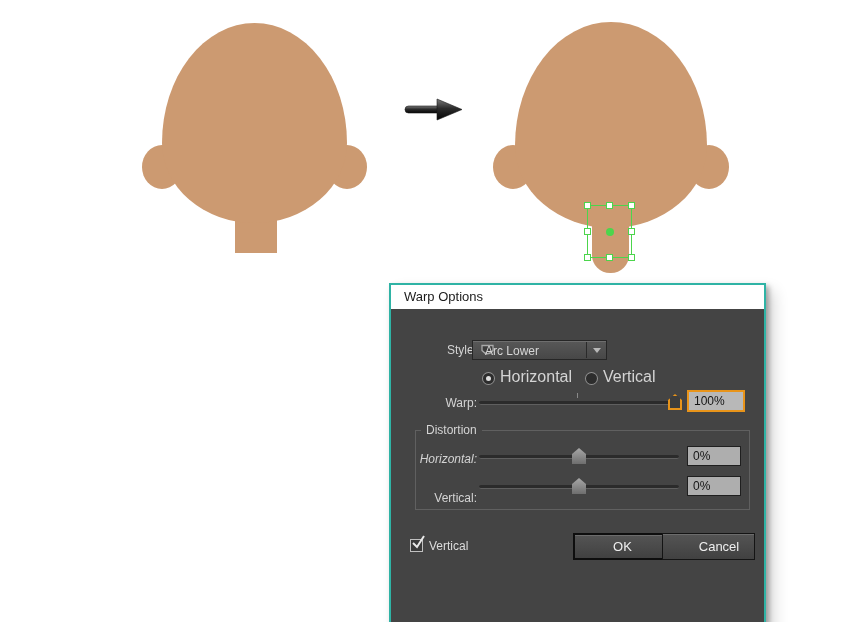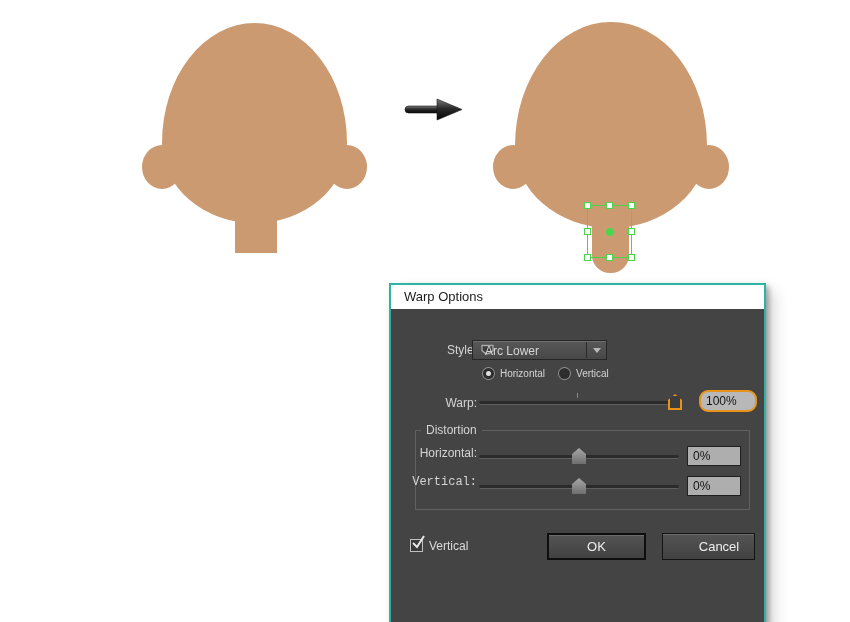--- a/index.html
+++ b/index.html
@@ -61,21 +61,21 @@
     background:linear-gradient(#585858,#474747); border:1px solid #262626;
     box-shadow:inset 0 1px 0 #6e6e6e; color:#d6d6d6; font-size:12px;
   }
   .dd-icon { position:absolute; left:7px; top:3px; }
   .dd-text { position:absolute; left:12px; top:3px; }
   .dd-sep  { position:absolute; left:113px; top:1px; width:1px; height:16px; background:#2a2a2a; }
   .dd-arrow{ position:absolute; right:5px; top:7px; width:0; height:0;
              border-left:4px solid transparent; border-right:4px solid transparent;
              border-top:5px solid #b8b8b8; }
   
-  .radio-row { position:absolute; left:92px; top:83px; height:14px; color:#d4d4d4; font-size:10px; }
+  .radio-row { position:absolute; left:92px; top:83px; height:14px; color:#d4d4d4; font-size:16px; }
   .radio { display:inline-block; width:11px; height:11px; border-radius:50%;
            background:#2d2d2d; box-shadow:0 0 0 1px #919191; vertical-align:-2px; position:relative; }
   .radio.checked::after { content:""; position:absolute; left:3px; top:3px; width:5px; height:5px;
            border-radius:50%; background:#dedede; }
   .radio-label { margin:0 14px 0 6px; }
   .radio-label.last { margin-right:0; }
   
   .track { position:absolute; height:4px; background:#2b2b2b;
            border-bottom:1px solid #5f5f5f; border-radius:2px; }
   .tick  { position:absolute; width:1px; height:5px; background:#8a8a8a; }
@@ -93,21 +93,21 @@
   .group-title { position:absolute; left:30px; top:138px; background:#444444;
            padding:0 5px; color:#d4d4d4; font-size:12px; }
   
   .checkbox { position:absolute; left:19px; top:254px; width:13px; height:13px;
            background:#3a3a3a; border:1px solid #c0c0c0; }
   .check-mark { position:absolute; left:-1px; top:-6px; }
   .preview-label { position:absolute; left:38px; top:254px; color:#dcdcdc; font-size:12px; }
   .btn { position:absolute; top:248px; height:27px; background:linear-gradient(#545454,#414141);
            box-shadow:inset 0 1px 0 #6c6c6c; color:#eeeeee; font-size:13px;
            text-align:center; line-height:24px; }
-  .btn-ok { left:156px; width:99px; border:2px solid #0e0e0e; }
+  .btn-ok { left:182px; width:99px; border:2px solid #0e0e0e; }
   .btn-cancel { left:271px; width:93px; border:1px solid #141414; line-height:25px;padding-left:21px; }
 </style>
 </head>
 <body>
 
 <div id="root" style="--skin: #CC9A71; --sel: #4CD54C; --accent: #2FB3A5; --focus: #E8941A;">
 
   <div>
     <div class="shape ear ear-l1"></div>
     <div class="shape ear ear-l2"></div>
@@ -166,31 +166,31 @@
     </div>
 
     <div class="radio-row">
       <span class="radio checked"></span><span class="radio-label">Horizontal</span><span class="radio"></span><span class="radio-label last">Vertical</span>
     </div>
 
     <div class="dlg-label" style="top:111px;">Warp:</div>
     <div class="track" style="left:88px; top:116px; width:198px;"></div>
     <div class="tick" style="left:186px; top:108px;"></div>
     <div class="handle orange" style="left:277px; top:109px;"></div>
-    <input class="valbox focus" style="left: 308px; top: 105px; border-radius: 9px;" value="100%">
+    <input class="valbox focus" style="left: 296px; top: 105px;" value="100%">
 
     <div class="group"></div>
     <div class="group-title">Distortion</div>
 
-    <div class="dlg-label" style="top:161px;">Horizontal:</div>
+    <div class="dlg-label" style="top:167px;font-style:italic;">Horizontal:</div>
     <div class="track" style="left:88px; top:170px; width:200px;"></div>
     <div class="handle" style="left:181px; top:163px;"></div>
     <input class="valbox" style="left: 296px; top: 161px;" value="0%">
 
-    <div class="dlg-label" style="top:190px;font-family:Liberation Mono, monospace;">Vertical:</div>
+    <div class="dlg-label" style="top:206px;">Vertical:</div>
     <div class="track" style="left:88px; top:200px; width:200px;"></div>
     <div class="handle" style="left:181px; top:193px;"></div>
     <input class="valbox" style="left: 296px; top: 191px;" value="0%">
 
     <div class="checkbox">
       <span class="check-mark">
         <svg width="17" height="17" viewBox="0 0 17 17">
           <polyline points="3,9 7,13 14,2" fill="none" stroke="#e9e9e9" stroke-width="2"></polyline>
         </svg>
       </span>

